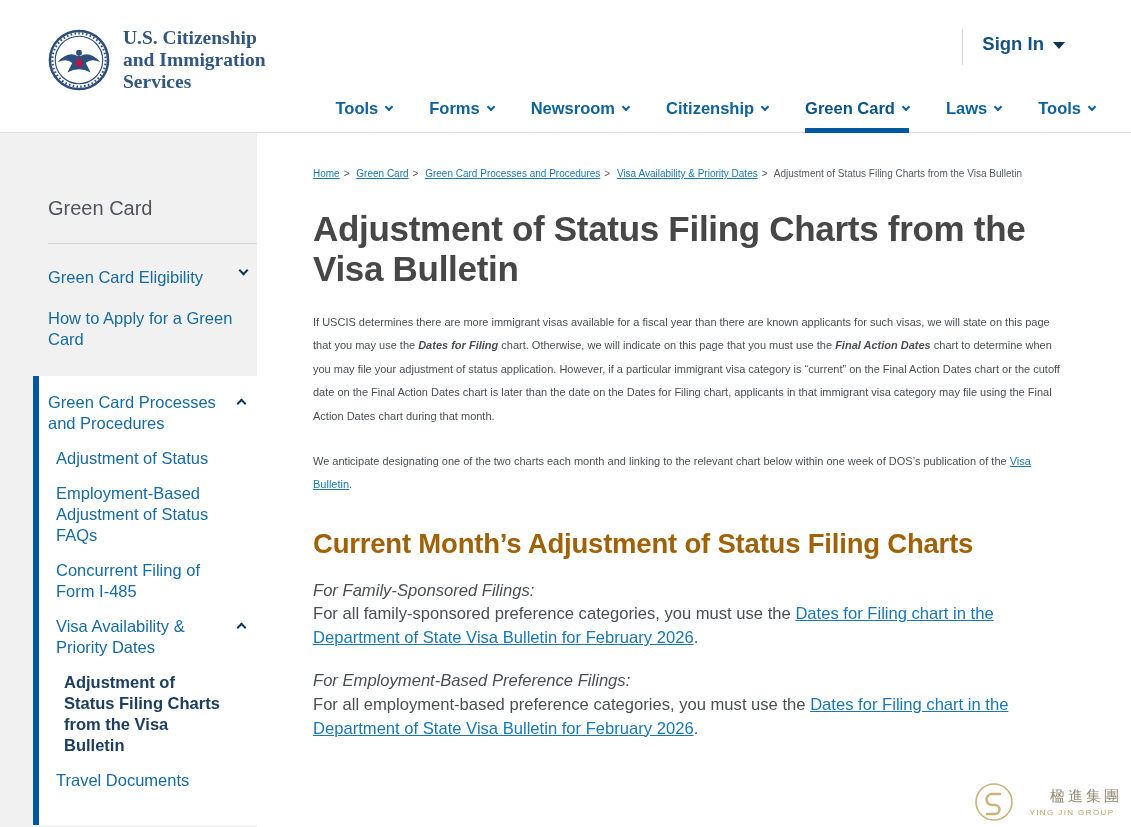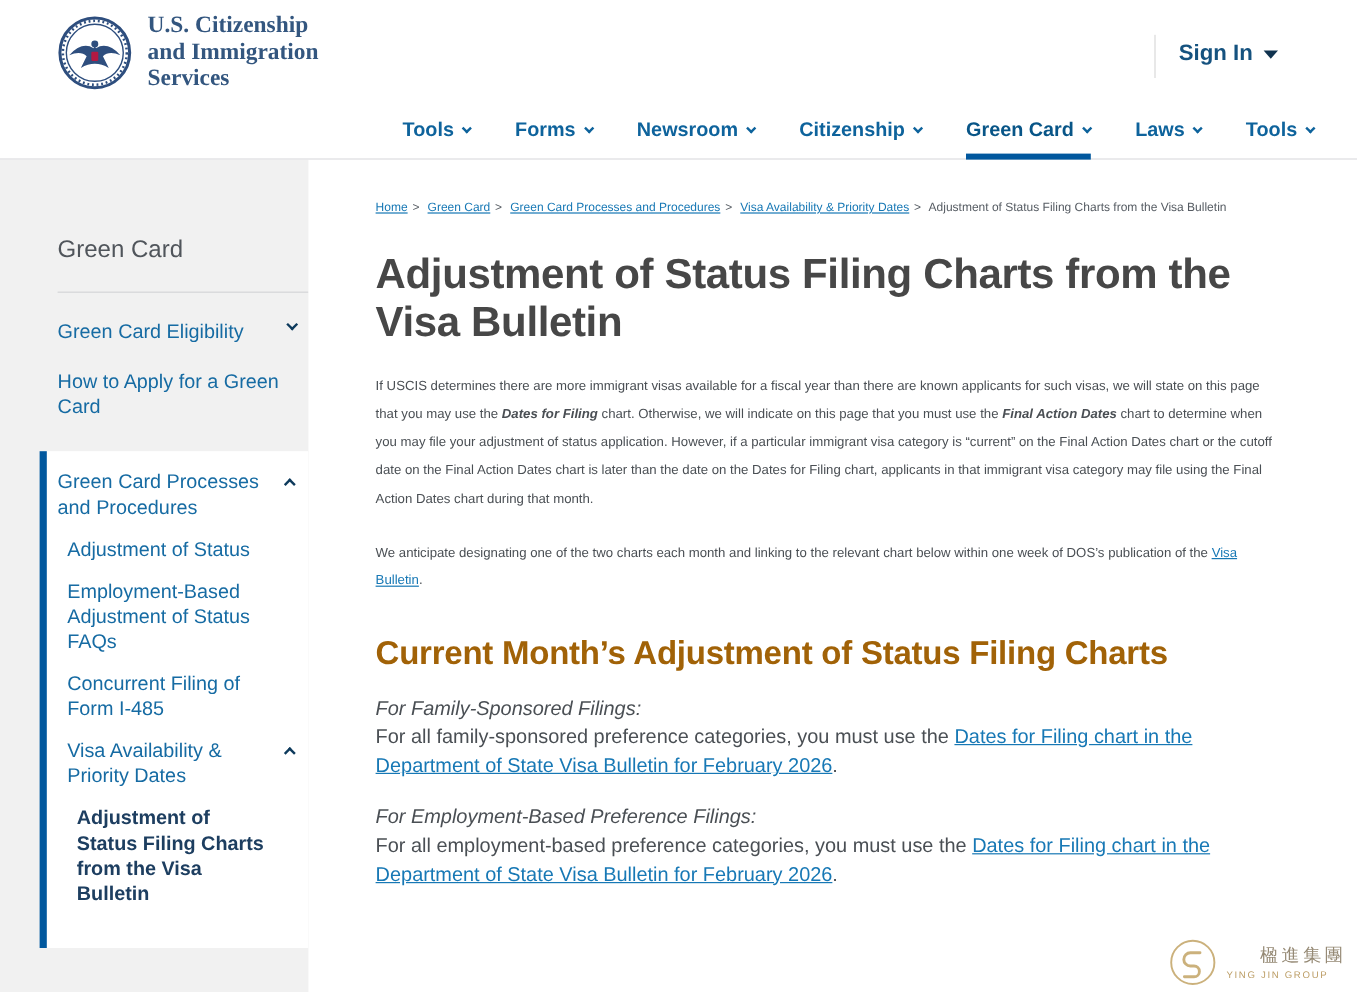--- a/index.html
+++ b/index.html
@@ -1,21 +1,21 @@
 <!DOCTYPE html>
 <html><head>
 <meta charset="utf-8">
 <style>
   * { margin:0; padding:0; box-sizing:border-box; }
   html,body { width:1131px; height:827px; overflow:hidden; background:#fff;
     font-family:"Liberation Sans", sans-serif; }
 
   
   .header { position:relative; height:133px; background:#fff; border-bottom:1px solid #dcdddf; }
-  .logo-wrap { position:absolute; left:48px; top:11px; display:flex; align-items:center; gap:13px; cursor:pointer; }
+  .logo-wrap { position:absolute; left:48px; top:27px; display:flex; align-items:center; gap:13px; cursor:pointer; }
   .seal { width:62px; height:62px; }
   .logo-text { font-family:"Liberation Serif", serif; font-weight:700; font-size:19.5px; line-height:1.14; color:#33567f; }
   .signin { position:absolute; right:66px; top:33px; display:flex; align-items:center; gap:9px;
     color:#15527f; font-weight:700; font-size:18.5px; cursor:pointer; }
   .signin-caret { width:0; height:0; border-left:6px solid transparent; border-right:6px solid transparent;
     border-top:7px solid #10334f; margin-top:3px; }
   .signin-divider { position:absolute; right:168px; top:29px; width:1px; height:36px; background:#d9d9d9; }
   .nav { position:absolute; right:36px; bottom:-1px; display:flex; gap:37px; }
   .nav-item { display:flex; align-items:center; gap:8px; font-weight:700; font-size:16.5px; color:#0e639c;
     padding-bottom:10px; border-bottom:5px solid transparent; cursor:pointer; }
@@ -49,21 +49,21 @@
   .para { margin-top:22px; font-size:11px; line-height:23.4px; }
   .bi { font-weight:700; font-style:italic; }
   .content-link { color:#1778b5; text-decoration:underline; cursor:pointer; }
   h2.section-title { margin-top:31px; font-size:27.5px; letter-spacing:-0.2px; color:#a16207; }
   .filing-label { margin-top:19px; font-size:16.6px; line-height:23.4px; font-style:italic; }
   .filing-text { font-size:16.6px; line-height:24px; }
 
   
   .watermark { position:absolute; right:9px; bottom:5px; display:flex; align-items:center; gap:8px; opacity:0.9; }
   .wm-cn { font-size:15px; letter-spacing:3px; color:#8a7d66; font-family:Liberation Mono, monospace;margin-left:28px; }
-  .wm-en { font-size:8px; letter-spacing:1.4px; color:#b59355; margin-top:2px; }
+  .wm-en { font-size:8px; letter-spacing:1.4px; color:#b59355; margin-top:2px;text-align:center; }
 </style>
 </head>
 <body>
 
 <div class="header">
   <div class="logo-wrap">
     <svg class="seal" viewBox="0 0 64 64">
       <circle cx="32" cy="32" r="30" fill="#ffffff" stroke="#2e4e7e" stroke-width="2.6"></circle>
       <circle cx="32" cy="32" r="24.5" fill="#ffffff" stroke="#2e4e7e" stroke-width="1.2"></circle>
       <circle cx="32" cy="32" r="27.5" fill="none" stroke="#2e4e7e" stroke-width="2.2" stroke-dasharray="1.6 2.4"></circle>
@@ -144,20 +144,23 @@
       <div class="card-row lvl2">
         <span>Concurrent Filing of Form I-485</span>
       </div>
       <div class="card-row lvl2">
         <span>Visa Availability &amp; Priority Dates</span>
         <span class="chev up"></span>
       </div>
       <div class="card-row lvl3 active-item">
         <span>Adjustment of Status Filing Charts from the Visa Bulletin</span>
       </div>
+      <div class="card-row lvl2">
+        <span>Travel Documents</span>
+      </div>
 
     </div>
   </div>
 
   <div class="main">
     <div class="breadcrumb">
       <a>Home</a><span class="bc-sep">&gt;</span>
       <a>Green Card</a><span class="bc-sep">&gt;</span>
       <a>Green Card Processes and Procedures</a><span class="bc-sep">&gt;</span>
       <a>Visa Availability &amp; Priority Dates</a><span class="bc-sep">&gt;</span>

